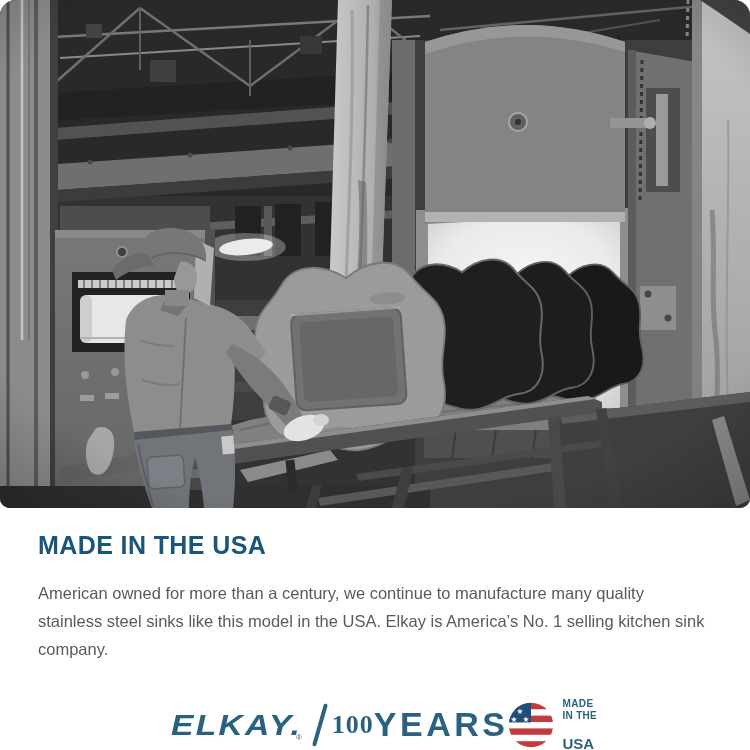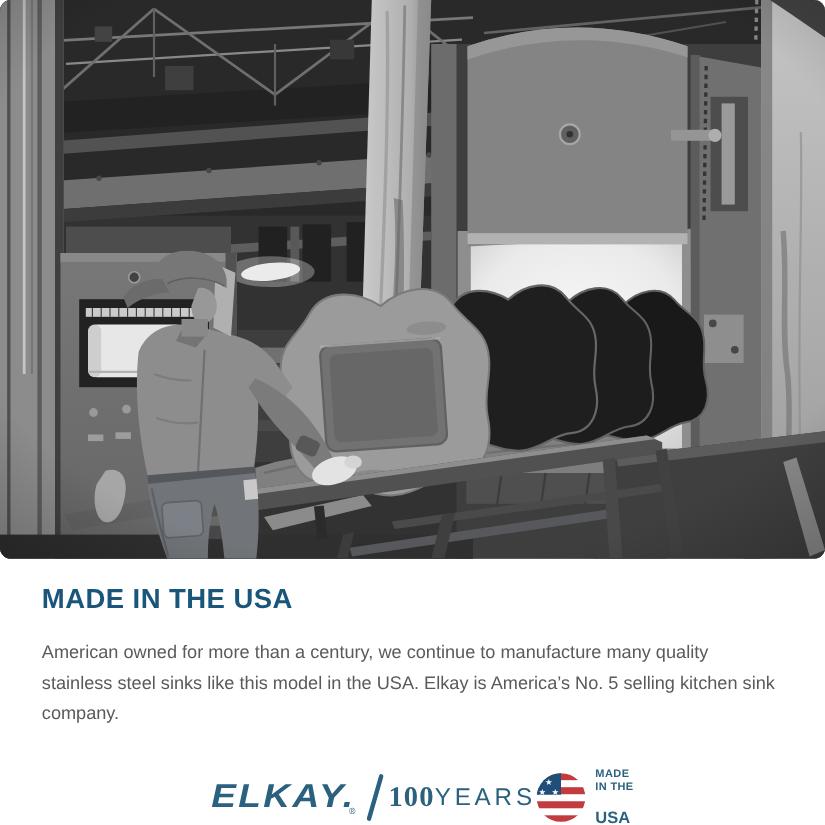--- a/index.html
+++ b/index.html
@@ -1,18 +1,19 @@
 <!DOCTYPE html>
 <html style="--heading-blue: #1A567C; --body-gray: #595A5C; --brand-blue: #2A617F; --flag-red: #C23B3E; --flag-navy: #1F4E79;"><head>
 <meta charset="utf-8">
 <style>
   html,body{margin:0;padding:0;background:#ffffff;}
   .card{
     width:750px;height:750px;background:#fff;position:relative;overflow:hidden;
     font-family:"Liberation Sans",sans-serif;
+    border-radius:16px;
   }
   .photo{width:750px;height:508px;border-radius:10px;overflow:hidden;display:block;}
   .photo svg{display:block;}
   .content{padding:24px 38px 0 38px;}
   .heading{
     margin:0;font-size:25px;font-weight:700;letter-spacing:.4px;
     color:var(--heading-blue,#17567E);line-height:1.1;
   }
   .body-text{
     margin:19px 0 0 0;font-size:16.5px;line-height:28px;
@@ -26,21 +27,21 @@
   .logo-elkay{
     font-style:italic;font-weight:800;font-size:30px;letter-spacing:2px;
     display:inline-block;transform:scaleX(1.12);transform-origin:left center;
   }
   .logo-reg{font-size:8px;align-self:flex-end;margin:0 0 5px 8px;font-weight:400;}
   .logo-slash{
     width:4px;height:44px;background:var(--brand-blue,#2A617F);
     transform:rotate(16deg);margin:0 10px 0 16px;border-radius:2px;flex:none;
   }
   .logo-100{font-weight:700;font-size:26px;letter-spacing:1px;font-family:Liberation Serif, serif;}
-  .logo-years{font-weight:400;font-size:22px;letter-spacing:3.5px;}
+  .logo-years{font-weight:700;font-size:34px;letter-spacing:3.5px;}
   .badge{display:flex;align-items:center;gap:8px;}
   .badge-text{color:var(--brand-blue,#2A617F);line-height:1;text-align:left;}
   .badge-line1{font-size:10px;font-weight:700;letter-spacing:.4px;}
   .badge-line2{font-size:10px;font-weight:700;margin-top:2px;letter-spacing:.3px;}
   .badge-line3{font-size:15px;font-weight:700;margin-top:15px;}
 </style>
 </head>
 <body>
 
 <div class="card">
@@ -306,21 +307,21 @@
 
       <g>
         <rect x="0" y="0" width="750" height="508" fill="#888888" opacity="0.05"></rect>
         <rect x="0" y="0" width="750" height="508" fill="url(#vinGrad)"></rect>
       </g>
     </svg>
   </div>
 
   <div class="content">
     <h1 class="heading">MADE IN THE USA</h1>
-    <p class="body-text">American owned for more than a century, we continue to manufacture many quality stainless steel sinks like this model in the USA. Elkay is America’s No. 5 selling kitchen sink company.</p>
+    <p class="body-text">American owned for more than a century, we continue to manufacture many quality stainless steel sinks like this model in the USA. Elkay is America’s No. 1 selling kitchen sink company.</p>
   </div>
 
   <div class="footer">
     <div class="logo">
       <span class="logo-elkay">ELKAY.</span>
       <span class="logo-reg">®</span>
       <span class="logo-slash"></span>
       <span class="logo-100">100</span>
       <span class="logo-years">YEARS</span>
     </div>

